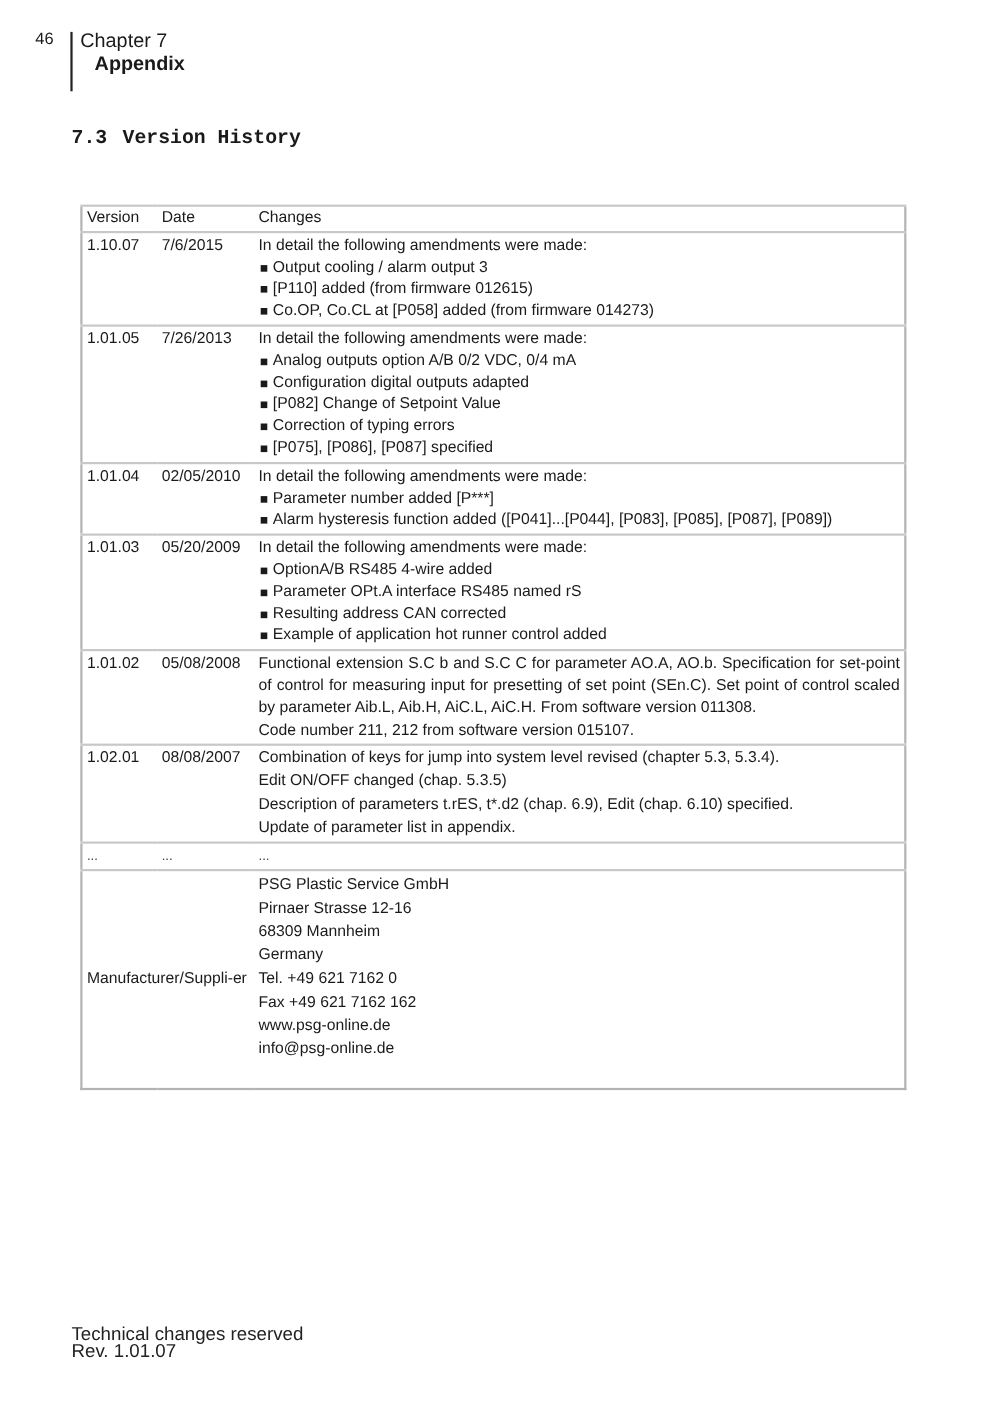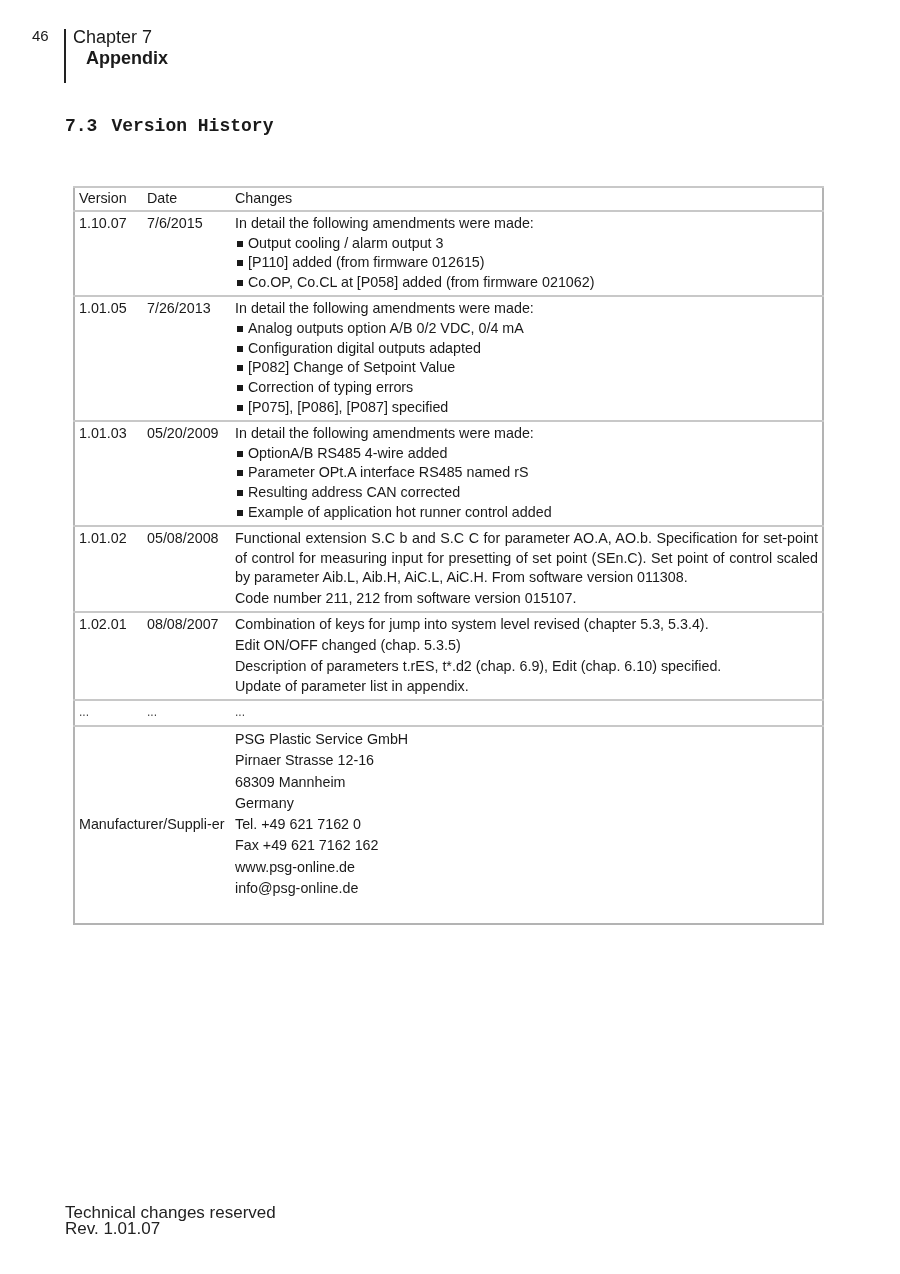--- a/index.html
+++ b/index.html
@@ -52,41 +52,52 @@
   <tbody>
 
     <tr>
       <td>1.10.07</td>
       <td>7/6/2015</td>
       <td>
         <div>In detail the following amendments were made:</div>
         <ul class="bullets">
           <li>Output cooling / alarm output 3</li>
           <li>[P110] added (from firmware 012615)</li>
-          <li>Co.OP, Co.CL at [P058] added (from firmware 021062)</li>
+          <li>Co.OP, Co.CL at [P058] added (from firmware 014273)</li>
         </ul>
       </td>
     </tr>
 
 
     <tr>
       <td>1.01.05</td>
       <td>7/26/2013</td>
       <td>
         <div>In detail the following amendments were made:</div>
         <ul class="bullets">
           <li>Analog outputs option A/B 0/2 VDC, 0/4 mA</li>
           <li>Configuration digital outputs adapted</li>
           <li>[P082] Change of Setpoint Value</li>
           <li>Correction of typing errors</li>
           <li>[P075], [P086], [P087] specified</li>
         </ul>
       </td>
     </tr>
 
+    <tr>
+      <td>1.01.04</td>
+      <td>02/05/2010</td>
+      <td>
+        <div>In detail the following amendments were made:</div>
+        <ul class="bullets">
+          <li>Parameter number added [P***]</li>
+          <li>Alarm hysteresis function added ([P041]...[P044], [P083], [P085], [P087], [P089])</li>
+        </ul>
+      </td>
+    </tr>
 
     <tr>
       <td>1.01.03</td>
       <td>05/20/2009</td>
       <td>
         <div>In detail the following amendments were made:</div>
         <ul class="bullets">
           <li>OptionA/B RS485 4-wire added</li>
           <li>Parameter OPt.A interface RS485 named rS</li>
           <li>Resulting address CAN corrected</li>

